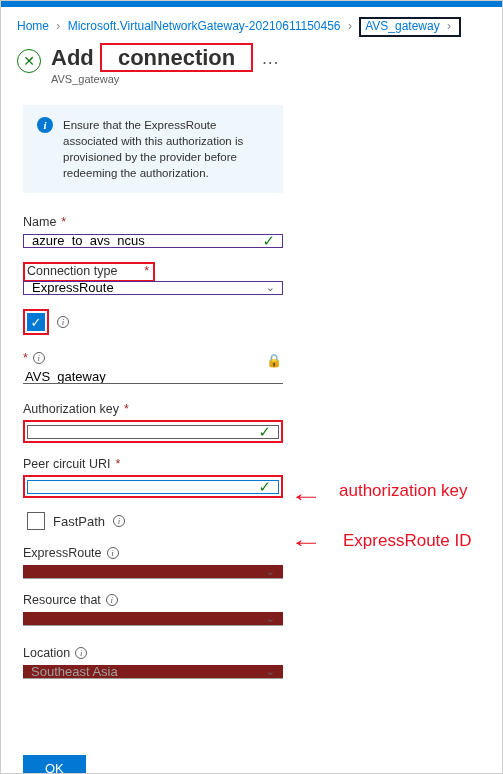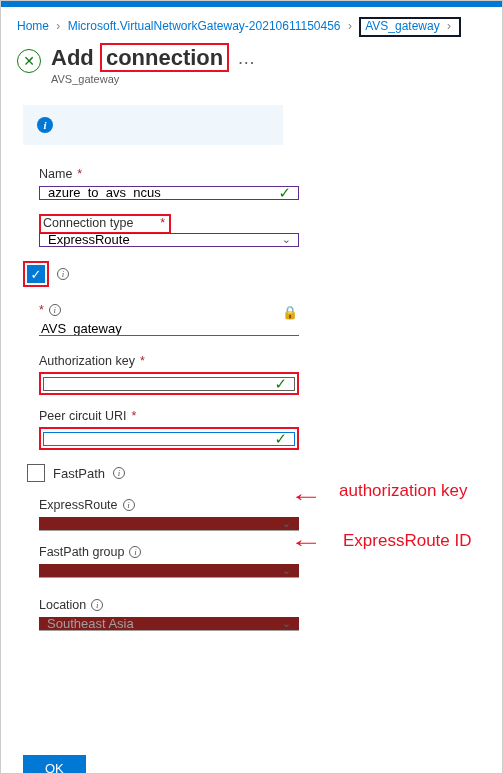--- a/index.html
+++ b/index.html
@@ -7,28 +7,28 @@
   .topbar { height: 6px; background: #0078d4; }
   .breadcrumb { padding: 10px 16px 6px; font-size: 12px; }
   .breadcrumb a { color: #0078d4; text-decoration: none; }
   .bc-sep { color: #888; margin: 0 4px; }
   .bc-last-wrap { border: 2px solid #0f172a; padding: 0 4px 2px 4px; display: inline-block; }
   .header { display: flex; align-items: flex-start; padding: 2px 16px 12px; gap: 10px; }
   .close-circle { width: 24px; height: 24px; border: 1.5px solid #107c10; border-radius: 50%; display: flex; align-items: center; justify-content: center; color: #107c10; font-size: 14px; margin-top: 4px; flex-shrink: 0; cursor: pointer; }
   .title-block { display: flex; flex-direction: column; }
   .title-row { display: flex; align-items: center; gap: 8px; }
   .title-row h1 { font-size: 22px; font-weight: 600; color: #323130; }
-  .title-box-part { border: 2px solid #e81123; padding: 0 4px; }
+  .title-box-part { border: 2px solid #e81123; padding: 0 16px; }
   .dots { color: #605e5c; font-size: 18px; letter-spacing: 1px; cursor: pointer; }
   .subtitle { font-size: 11px; color: #605e5c; margin-top: 2px; }
   .content { padding: 8px 22px 0 22px; }
   .infobox { background: #eff6fc; padding: 12px 14px; display: flex; gap: 10px; margin-bottom: 22px; max-width: 260px; }
   .info-icon { width: 16px; height: 16px; background: #0078d4; border-radius: 50%; color: #fff; font-size: 11px; font-weight: bold; display: flex; align-items: center; justify-content: center; flex-shrink: 0; font-style: italic; font-family: Georgia, serif; }
   .infobox p { font-size: 11.5px; line-height: 1.4; color: #323130; }
-  .field { margin-bottom: 14px; position: relative; margin-left: 16px; }
+  .field { margin-bottom: 14px; position: relative; }
   .field-label { font-size: 12.5px; color: #323130; margin-bottom: 4px; display: flex; align-items: center; gap: 5px; }
   .req { color: #a4262c; }
   .help-icon { width: 12px; height: 12px; border: 1px solid #605e5c; border-radius: 50%; font-size: 9px; display: inline-flex; align-items: center; justify-content: center; color: #605e5c; font-style: italic; font-family: Georgia, serif; cursor: help; }
   .input-wrap { position: relative; max-width: 260px; }
   .text-input { width: 100%; height: 14px; border: 1px solid #605e5c; padding: 0 28px 0 8px; font-size: 13px; background: #fff; }
   .text-input.purple { border-color: #5c2e91; }
   .text-input.underline { border: none; border-bottom: 1px solid #605e5c; padding-left: 2px; }
   .text-input.disabled { background: #7f1d1d; color: #a19f9d; border: none; border-bottom: 1px solid #a19f9d; }
   .check-mark { position: absolute; right: 8px; top: 50%; transform: translateY(-50%); color: #107c10; font-size: 15px; pointer-events: none; }
   .chevron { position: absolute; right: 8px; top: 50%; transform: translateY(-55%); color: #605e5c; font-size: 11px; pointer-events: none; }
@@ -69,20 +69,21 @@
       <span class="dots">…</span>
     </div>
     <div class="subtitle">AVS_gateway</div>
   </div>
 </div>
 
 <div class="content">
 
   <div class="infobox">
     <div class="info-icon">i</div>
+    <p>Ensure that the ExpressRoute associated with this authorization is provisioned by the provider before redeeming the authorization.</p>
   </div>
 
   <div class="field">
     <div class="field-label">
         <span>Name</span> 
         <span class="req">*</span>
       </div>
     <div class="input-wrap">
       <input class="text-input purple" value="azure_to_avs_ncus" style="">
       <span class="check-mark">✓</span>
@@ -156,21 +157,21 @@
         <span class="help-icon">i</span>
       </div>
     <div class="input-wrap">
       <input class="text-input disabled" readonly="" value="" style="">
       <span class="chevron">⌄</span>
     </div>
   </div>
 
   <div class="field">
     <div class="field-label">
-        <span>FastPath group</span> 
+        <span>Resource that</span> 
         <span class="help-icon">i</span>
       </div>
     <div class="input-wrap">
       <input class="text-input disabled" readonly="" value="" style="">
       <span class="chevron">⌄</span>
     </div>
   </div>
 
   <div class="field" style="margin-top:20px;">
     <div class="field-label">

